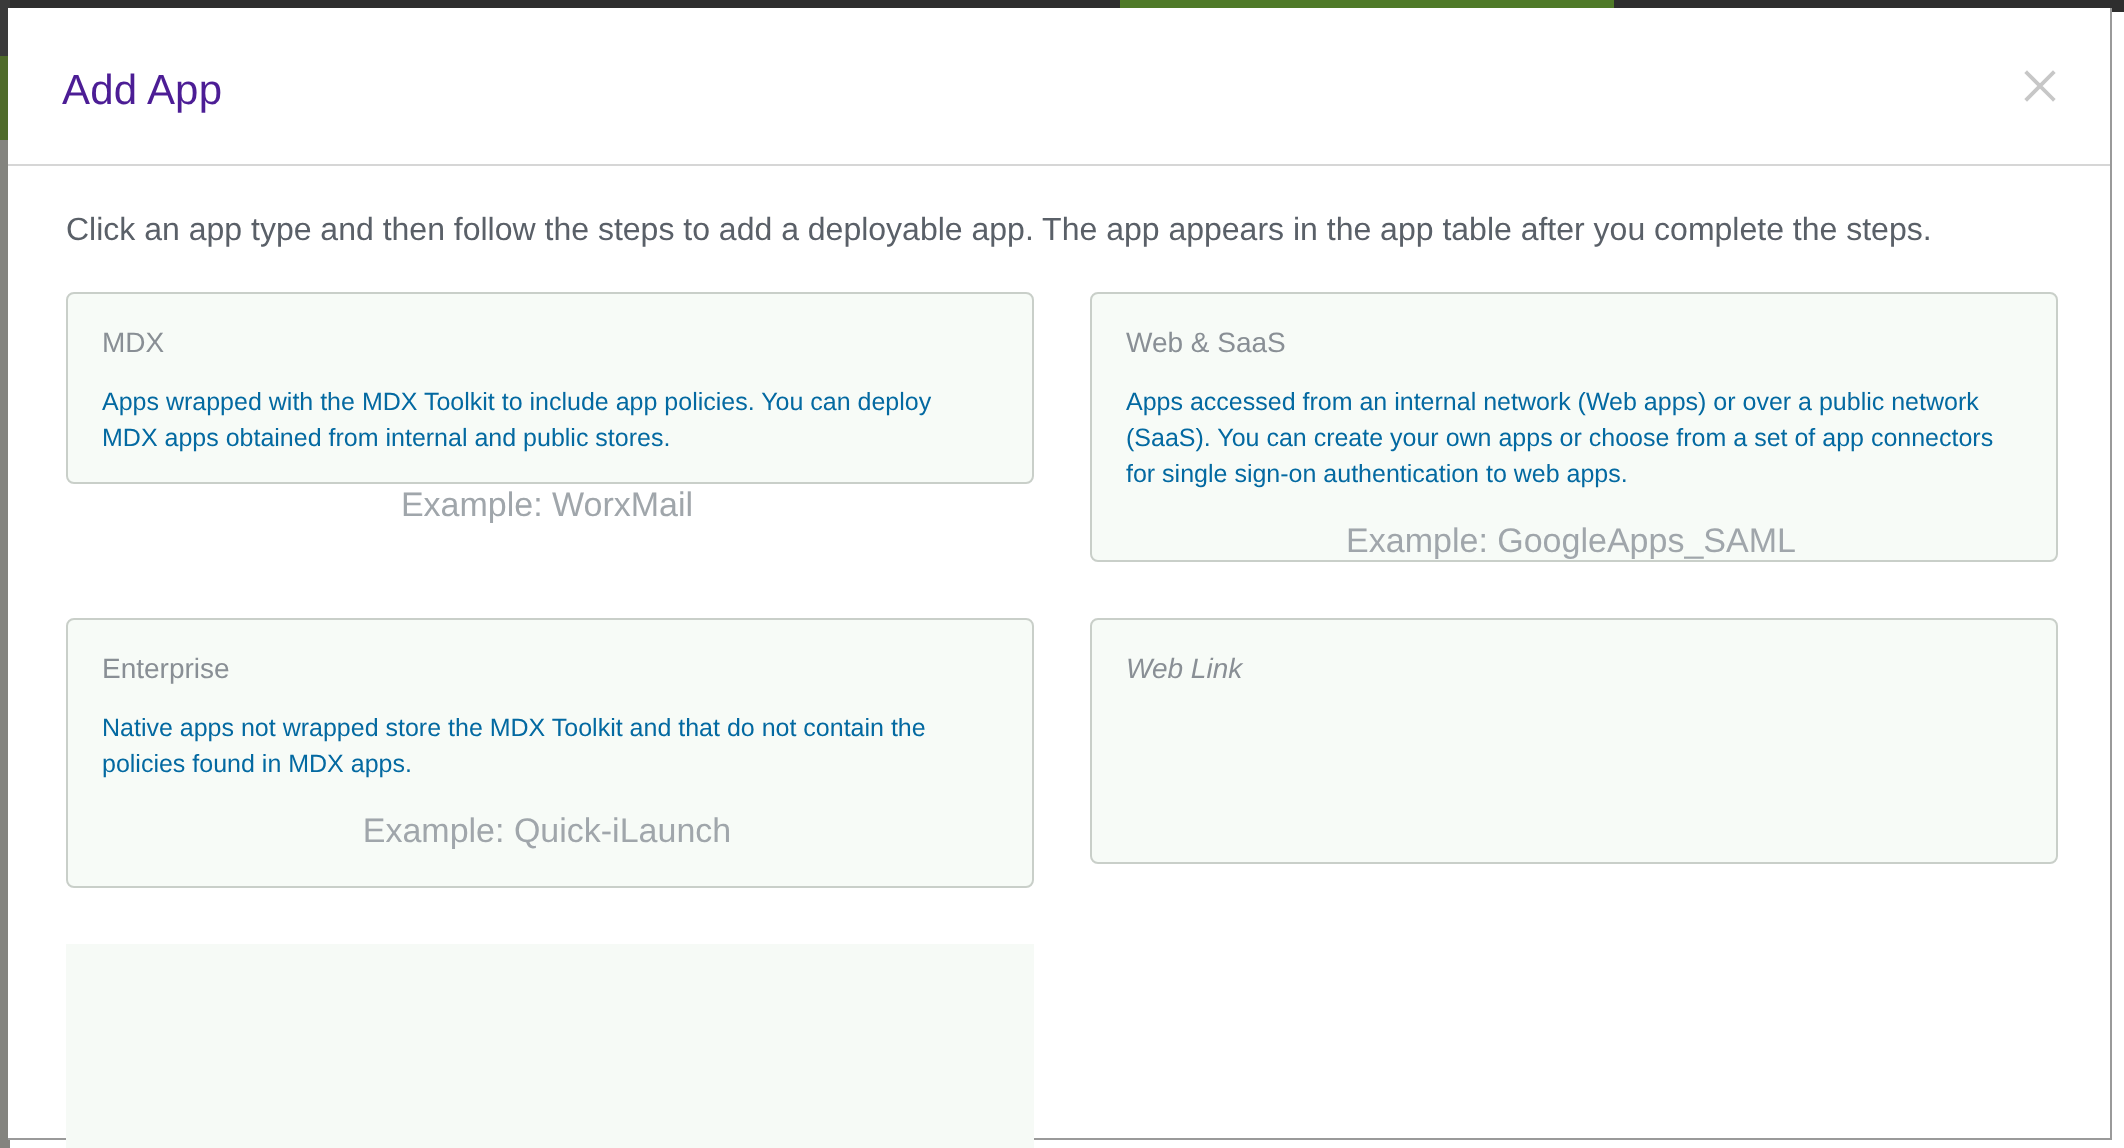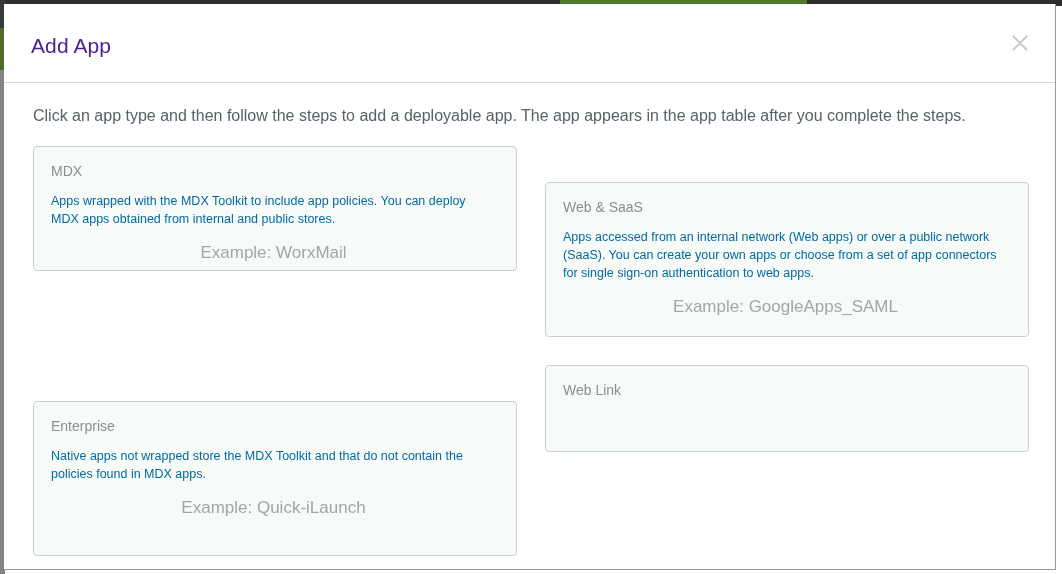--- a/index.html
+++ b/index.html
@@ -120,23 +120,23 @@
   }
 
   .card {
     background: #f7fbf7;
     border: 1px solid #c9cfc9;
     border-radius: 4px;
     box-sizing: border-box;
     padding: 17px 20px 16px 17px;
     cursor: pointer;
   }
-  .card-row1 { height: 125px; }
-  .card-row2 { height: 155px; margin-top: 36px; }
-  .card-row3 { height: 87px; }
+  .card-row1 { height: 96px; }
+  .card-row2 { height: 135px; }
+  .card-row3 { height: 123px; font-style: italic; }
 
   .card-title {
     font-size: 14px;
     color: #898f95;
     line-height: 1;
     margin: 0 0 14px 0;
     font-weight: 400;
   }
   .card-desc {
     font-size: 12.5px;

